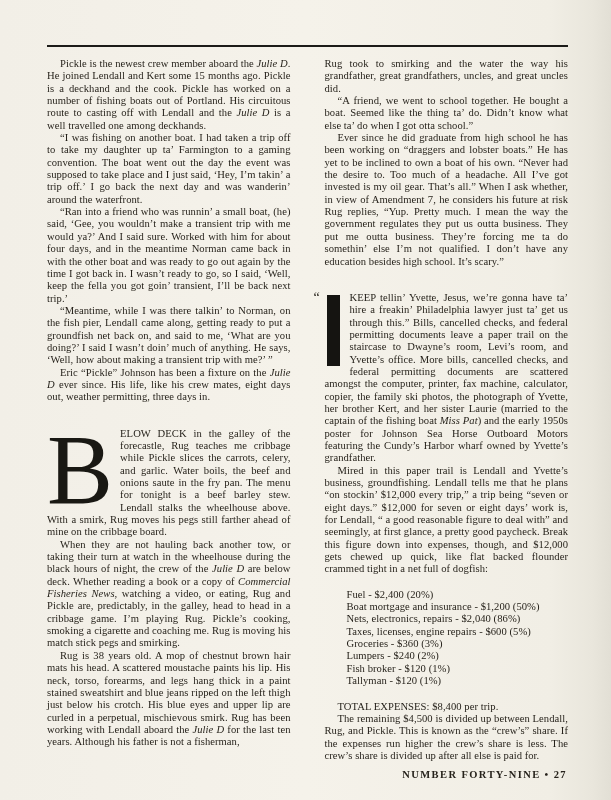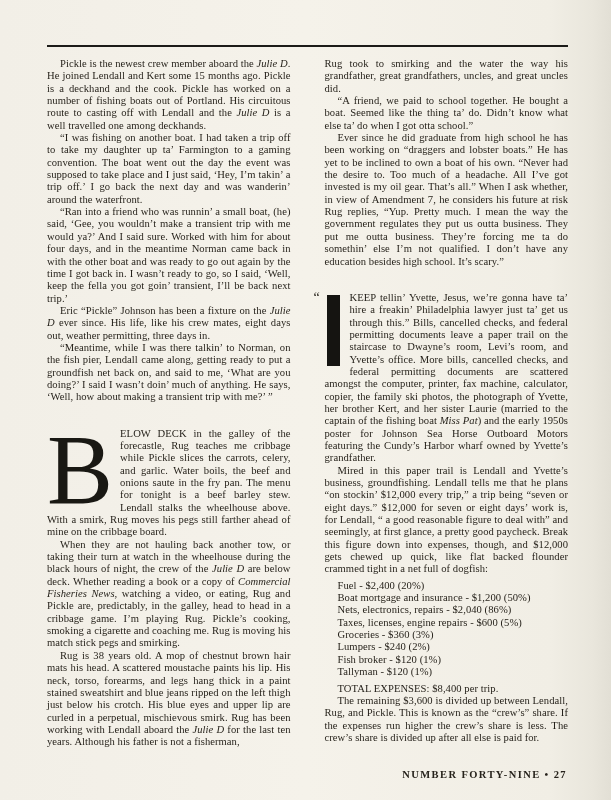--- a/index.html
+++ b/index.html
@@ -59,21 +59,21 @@
     color:#221e17;
   }
   .dropcap-i{
     float:left;
     width:13px;height:71px;
     background:#151411;
     color:transparent;
     overflow:hidden;
     margin:3px 10px 1px 2px;
   }
-  .expenses{margin:4px;padding:0;list-style:none;}
+  .expenses{margin:13px;padding:0;list-style:none;}
   .expenses li{padding-left:9px;}
   .total-line{padding-left:13px;}
   .footer{
     position:absolute;
     right:44px;bottom:20px;
     font-size:10.5px;
     font-weight:bold;
     letter-spacing:1.4px;
     color:#26221b;
   }
@@ -83,45 +83,45 @@
 
 <div class="page">
   <div class="content">
     <div class="toprule"></div>
     <div class="cols">
 
       <div class="col">
         <p class="para"><span>Pickle is the newest crew member aboard the </span><span class="it">Julie D</span><span>. He joined Lendall and Kert some 15 months ago. Pickle is a deckhand and the cook. Pickle has worked on a number of fishing boats out of Portland. His circuitous route to casting off with Lendall and the </span><span class="it">Julie D</span><span> is a well travelled one among deckhands.</span></p>
         <p class="para"><span>“I was fishing on another boat. I had taken a trip off to take my daughter up ta’ Farmington to a gaming convention. The boat went out the day the event was supposed to take place and I just said, ‘Hey, I’m takin’ a trip off.’ I go back the next day and was wanderin’ around the waterfront.</span></p>
         <p class="para"><span>“Ran into a friend who was runnin’ a small boat, (he) said, ‘Gee, you wouldn’t make a transient trip with me would ya?’ And I said sure. Worked with him for about four days, and in the meantime Norman came back in with the other boat and was ready to go out again by the time I got back in. I wasn’t ready to go, so I said, ‘Well, keep the fella you got goin’ transient, I’ll be back next trip.’</span></p>
+        <p class="para"><span>“Meantime, while I was there talkin’ to Norman, on the fish pier, Lendall came along, getting ready to put a groundfish net back on, and said to me, ‘What are you doing?’ I said I wasn’t doin’ much of anything. He says, ‘Well, how about making a transient trip with me?’ ”</span></p>
         <p class="para"><span>Eric “Pickle” Johnson has been a fixture on the </span><span class="it">Julie D</span><span> ever since. His life, like his crew mates, eight days out, weather permitting, three days in.</span></p>
-        <p class="para"><span>“Meantime, while I was there talkin’ to Norman, on the fish pier, Lendall came along, getting ready to put a groundfish net back on, and said to me, ‘What are you doing?’ I said I wasn’t doin’ much of anything. He says, ‘Well, how about making a transient trip with me?’ ”</span></p>
         <div class="section-gap"></div>
         <p class="para noindent"><span class="dropcap-b">B</span><span>ELOW DECK in the galley of the forecastle, Rug teaches me cribbage while Pickle slices the carrots, celery, and garlic. Water boils, the beef and onions saute in the fry pan. The menu for tonight is a beef barley stew. Lendall stalks the wheelhouse above. With a smirk, Rug moves his pegs still farther ahead of mine on the cribbage board.</span></p>
         <p class="para"><span>When they are not hauling back another tow, or taking their turn at watch in the wheelhouse during the black hours of night, the crew of the </span><span class="it">Julie D</span><span> are below deck. Whether reading a book or a copy of </span><span class="it">Commercial Fisheries News</span><span>, watching a video, or eating, Rug and Pickle are, predictably, in the galley, head to head in a cribbage game. I’m playing Rug. Pickle’s cooking, smoking a cigarette and coaching me. Rug is moving his match stick pegs and smirking.</span></p>
         <p class="para"><span>Rug is 38 years old. A mop of chestnut brown hair mats his head. A scattered moustache paints his lip. His neck, torso, forearms, and legs hang thick in a paint stained sweatshirt and blue jeans ripped on the left thigh just below his crotch. His blue eyes and upper lip are curled in a perpetual, mischievous smirk. Rug has been working with Lendall aboard the </span><span class="it">Julie D</span><span> for the last ten years. Although his father is not a fisherman,</span></p>
       </div>
 
       <div class="col">
         <p class="para noindent"><span>Rug took to smirking and the water the way his grandfather, great grandfathers, uncles, and great uncles did.</span></p>
-        <p class="para"><span>“A friend, we paid to school together. He bought a boat. Seemed like the thing ta’ do. Didn’t know what else ta’ do when I got otta school.”</span></p>
+        <p class="para"><span>“A friend, we went to school together. He bought a boat. Seemed like the thing ta’ do. Didn’t know what else ta’ do when I got otta school.”</span></p>
         <p class="para"><span>Ever since he did graduate from high school he has been working on “draggers and lobster boats.” He has yet to be inclined to own a boat of his own. “Never had the desire to. Too much of a headache. All I’ve got invested is my oil gear. That’s all.” When I ask whether, in view of Amendment 7, he considers his future at risk Rug replies, “Yup. Pretty much. I mean the way the government regulates they put us outta business. They put me outta business. They’re forcing me ta do somethin’ else I’m not qualified. I don’t have any education besides high school. It’s scary.”</span></p>
         <div class="section-gap"></div>
         <p class="para noindent hang-wrap"><span class="hangquote">“</span><span class="dropcap-i">I</span><span>KEEP tellin’ Yvette, Jesus, we’re gonna have ta’ hire a freakin’ Philadelphia lawyer just ta’ get us through this.” Bills, cancelled checks, and federal permitting documents leave a paper trail on the staircase to Dwayne’s room, Levi’s room, and Yvette’s office. More bills, cancelled checks, and federal permitting documents are scattered amongst the computer, printer, fax machine, calculator, copier, the family ski photos, the photograph of Yvette, her brother Kert, and her sister Laurie (married to the captain of the fishing boat </span><span class="it">Miss Pat</span><span>) and the early 1950s poster for Johnson Sea Horse Outboard Motors featuring the Cundy’s Harbor wharf owned by Yvette’s grandfather.</span></p>
         <p class="para"><span>Mired in this paper trail is Lendall and Yvette’s business, groundfishing. Lendall tells me that he plans “on stockin’ $12,000 every trip,” a trip being “seven or eight days.” $12,000 for seven or eight days’ work is, for Lendall, “ a good reasonable figure to deal with” and seemingly, at first glance, a pretty good paycheck. Break this figure down into expenses, though, and $12,000 gets chewed up quick, like flat backed flounder crammed tight in a net full of dogfish:</span></p>
         <ul class="expenses">
           <li>Fuel - $2,400 (20%)</li>
           <li>Boat mortgage and insurance - $1,200 (50%)</li>
           <li>Nets, electronics, repairs - $2,040 (86%)</li>
           <li>Taxes, licenses, engine repairs - $600 (5%)</li>
           <li>Groceries - $360 (3%)</li>
           <li>Lumpers - $240 (2%)</li>
           <li>Fish broker - $120 (1%)</li>
           <li>Tallyman - $120 (1%)</li>
         </ul>
         <div class="total-line">TOTAL EXPENSES: $8,400 per trip.</div>
-        <p class="para"><span>The remaining $3,600 is divided up between Lendall, Rug, and Pickle. This is known as the “crew’s” share. If the expenses run higher the crew’s share is less. The crew’s share is divided up after all else is paid for.</span></p>
+        <p class="para"><span>The remaining $4,500 is divided up between Lendall, Rug, and Pickle. This is known as the “crew’s” share. If the expenses run higher the crew’s share is less. The crew’s share is divided up after all else is paid for.</span></p>
       </div>
 
     </div>
   </div>
   <div class="footer">NUMBER FORTY-NINE • 27</div>
 </div>
 
 </body></html>

